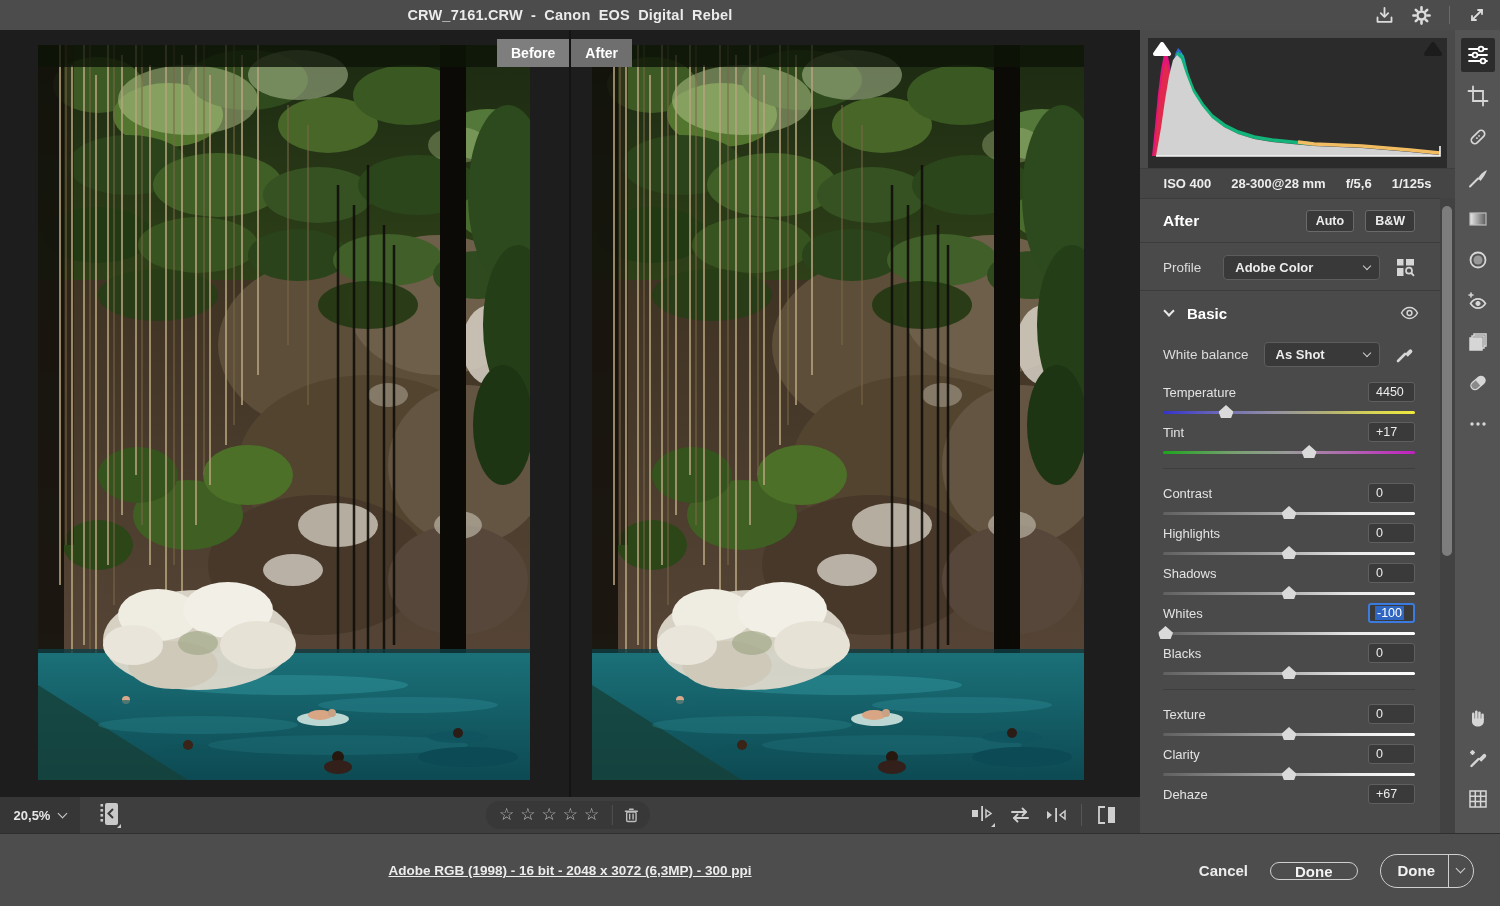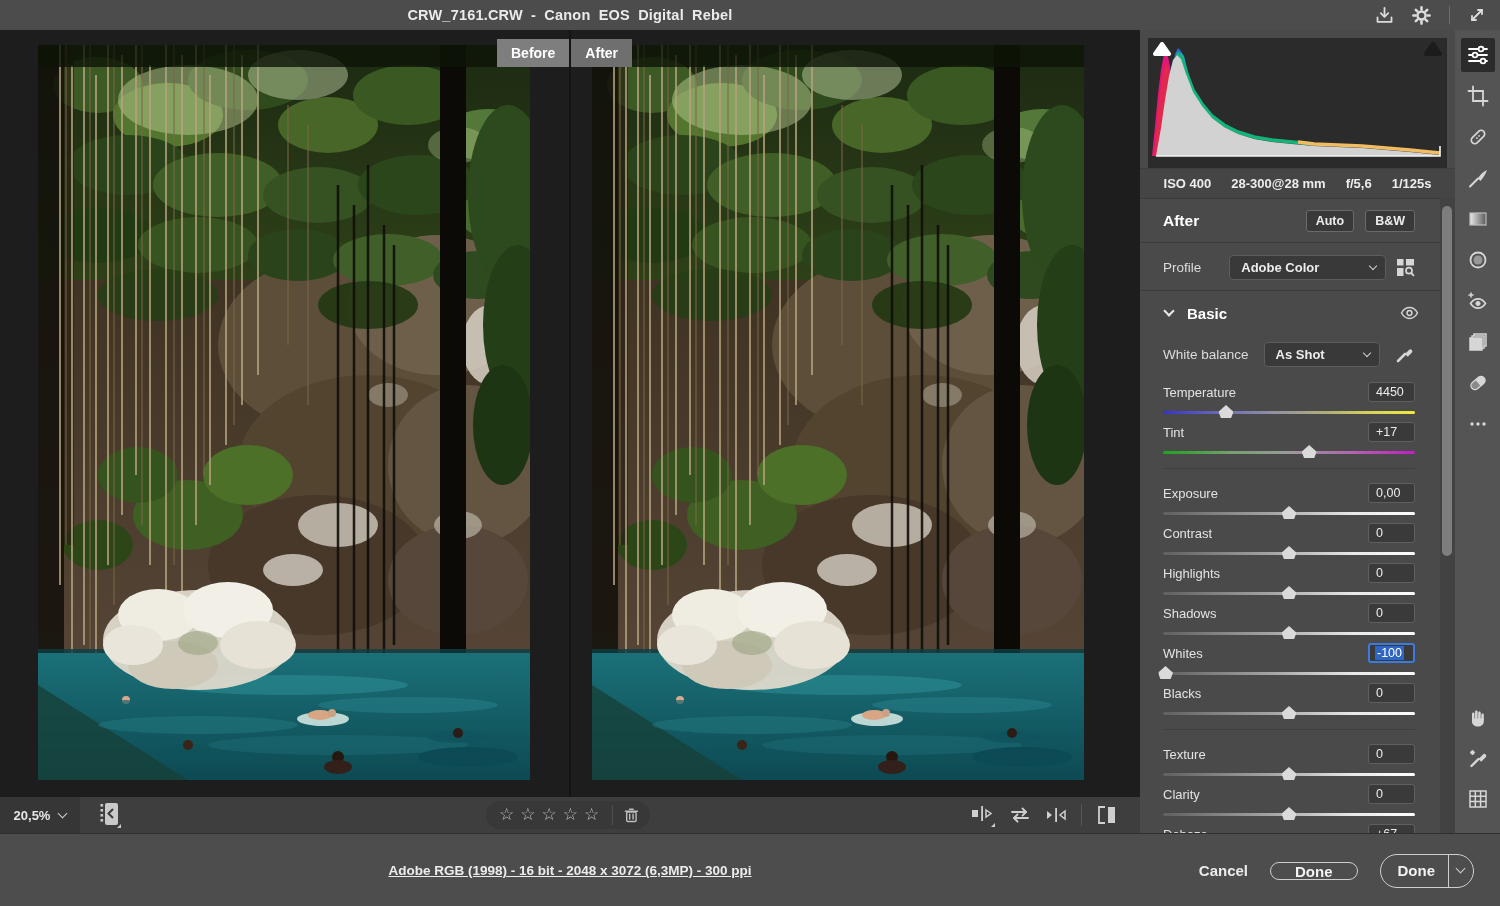--- a/index.html
+++ b/index.html
@@ -68,21 +68,21 @@
   .edit-head .mini-btn + .mini-btn { margin-left:11px; }
   .spacer { flex:1; }
 
   .profile-row { position:absolute; left:0; top:214px; width:315px; height:47px;
     border-bottom:1px solid #3c3c3c; display:flex; align-items:center; padding:0 40px 0 23px; }
   .plabel { color:#dcdcdc; font-size:13.5px; }
   .dd { background:#393939; border:1px solid #5d5d5d; border-radius:4px; height:25px;
     display:flex; align-items:center; justify-content:space-between; padding:0 9px 0 11px;
     color:#ececec; font-size:13px; font-weight:bold; cursor:pointer; }
   .dd .chev { width:6px; height:6px; margin-top:-3px; }
-  .profile-row .dd { width:157px; margin-left:28px; }
+  .profile-row .dd { width:157px; margin-left:22px; }
 
   .basic-head { position:absolute; left:0; top:262px; width:315px; height:42px;
     display:flex; align-items:center; padding:0 36px 0 23px; }
   .sect-chev { width:8px; height:8px; border-right:2px solid #e8e8e8; border-bottom:2px solid #e8e8e8;
     transform:rotate(45deg); margin:-4px 14px 0 2px; cursor:pointer; }
   .basic-title { color:#fff; font-size:15px; font-weight:bold; }
 
   .wb-row { position:absolute; left:0; top:302px; width:315px; height:44px;
     display:flex; align-items:center; padding:0 40px 0 23px; }
   .wb-row .dd { width:116px; margin-left:15px; font-weight:bold; }
@@ -445,31 +445,20 @@
                 <span class="svtext">+17</span>
               </div>
             </div>
             <div class="track tint">
               <span class="thumb" style="left: 58%;"></span>
             </div>
           </div>
           <div class="sdivider"></div>
           <div class="srow">
             <div class="srow-top">
-              <span class="slabel">Exposure</span>
-              <div class="svalue">
-                <span class="svtext">0,00</span>
-              </div>
-            </div>
-            <div class="track">
-              <span class="thumb" style="left: 50%;"></span>
-            </div>
-          </div>
-          <div class="srow">
-            <div class="srow-top">
               <span class="slabel">Contrast</span>
               <div class="svalue">
                 <span class="svtext">0</span>
               </div>
             </div>
             <div class="track">
               <span class="thumb" style="left: 50%;"></span>
             </div>
           </div>
           <div class="srow">

